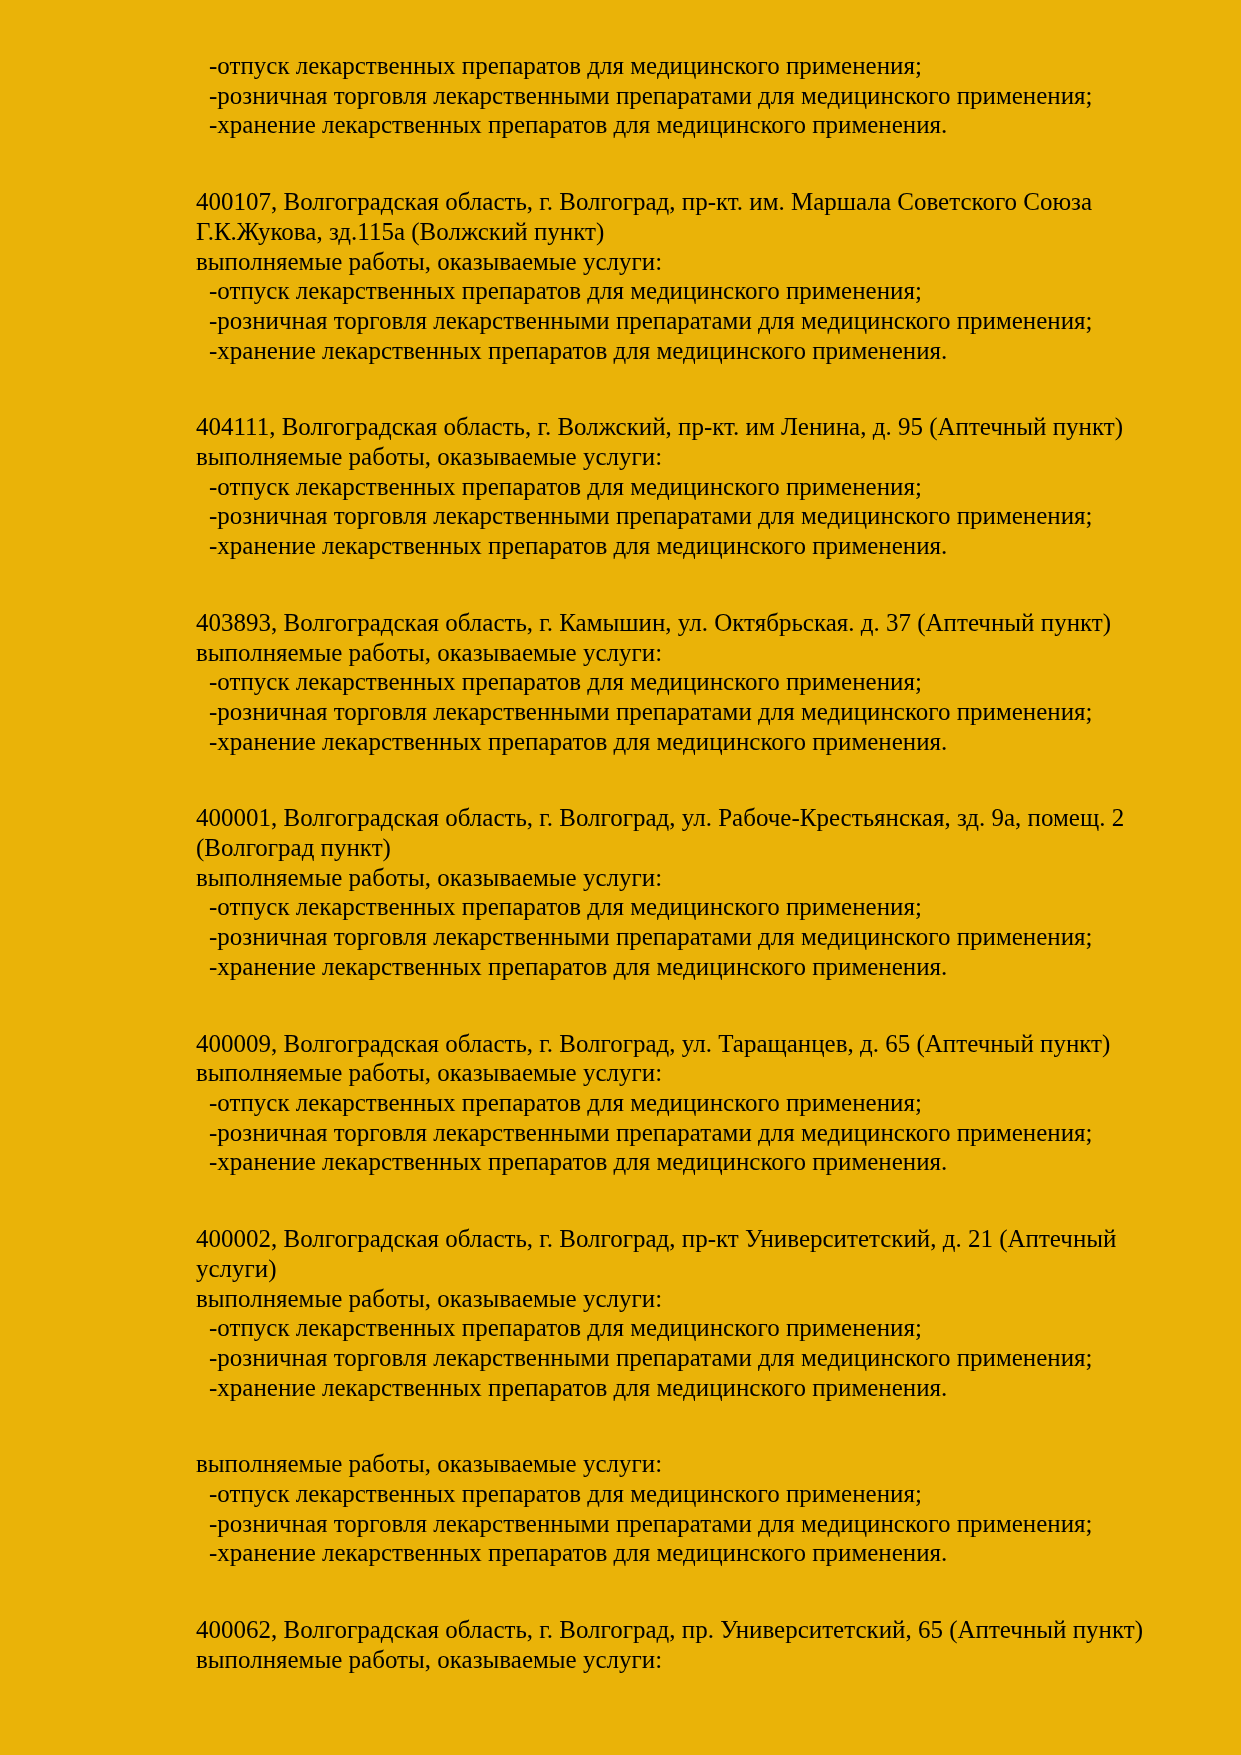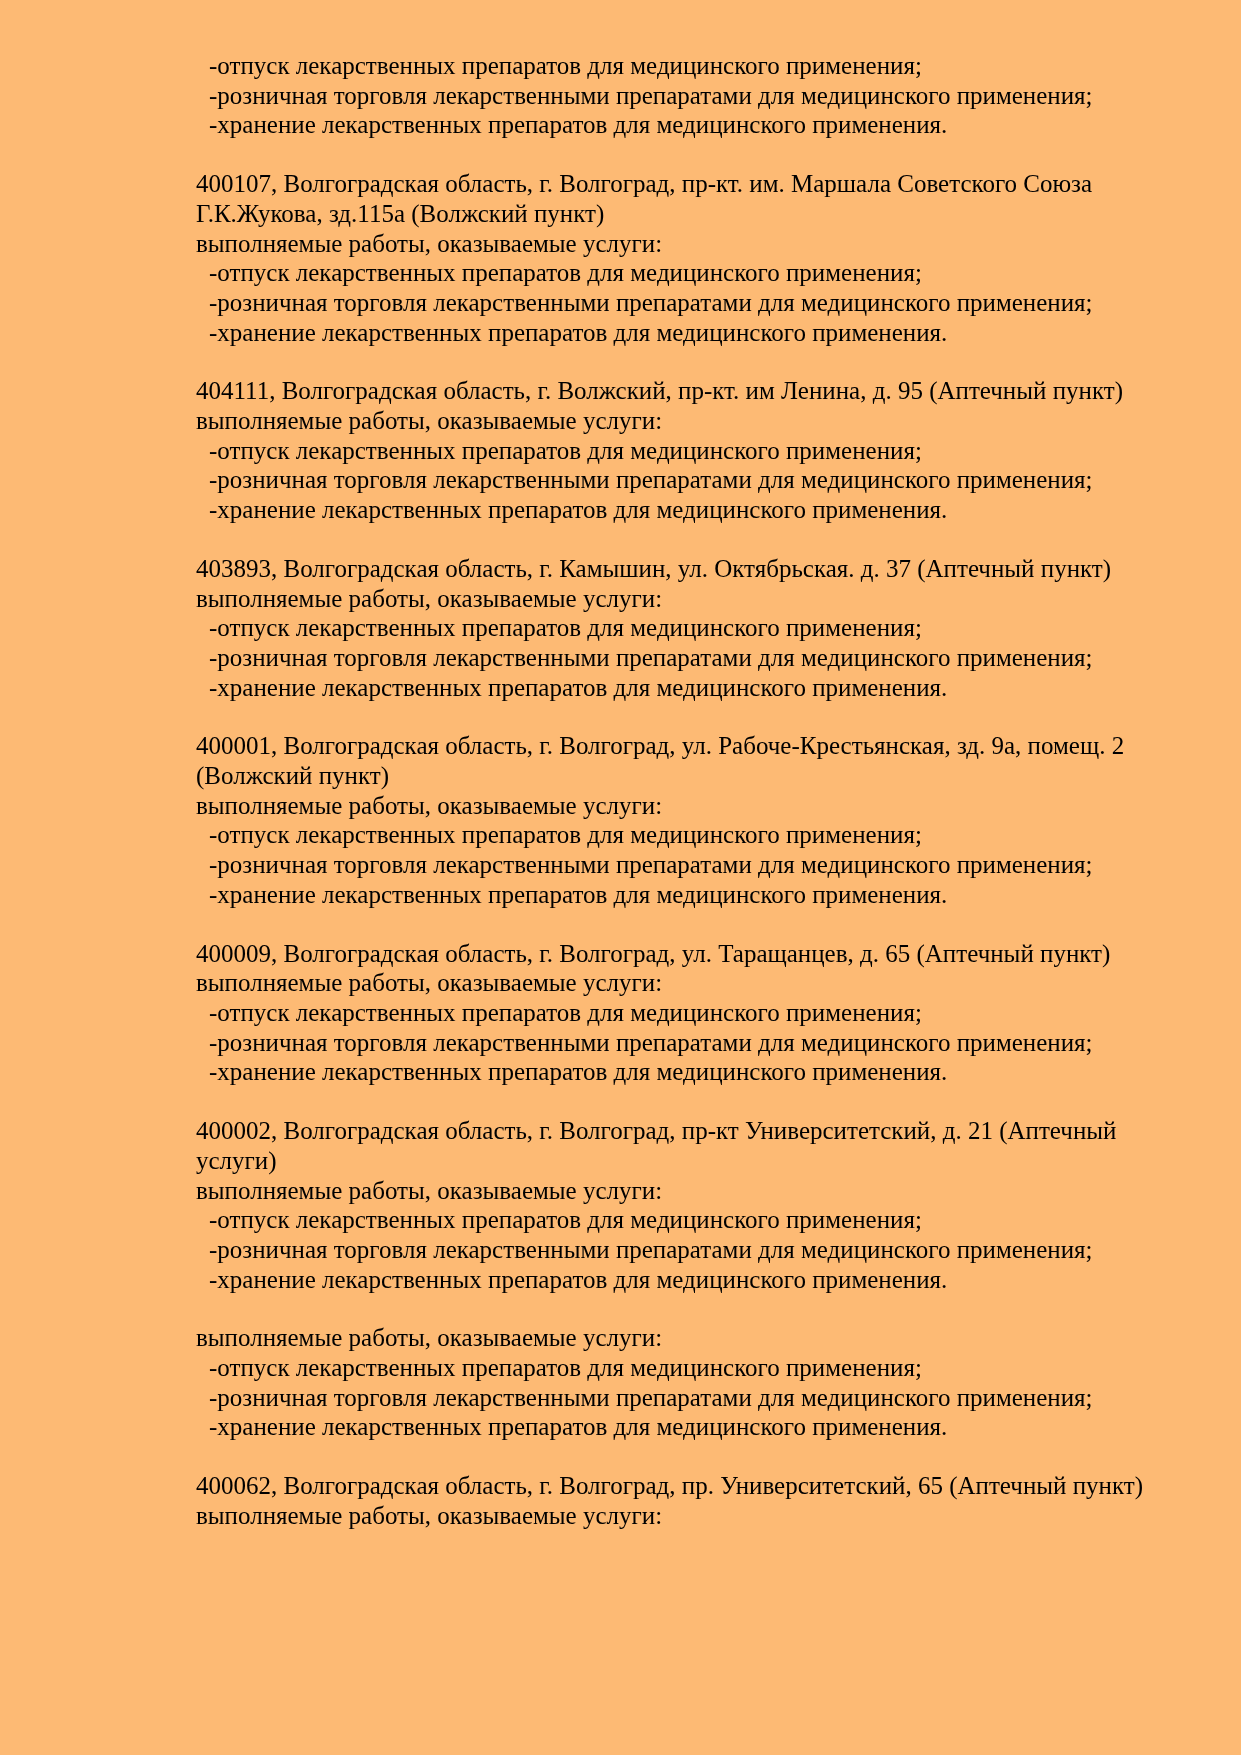--- a/index.html
+++ b/index.html
@@ -12,34 +12,34 @@
     height: 1755px;
     overflow: hidden;
     font-family: "Liberation Serif", "DejaVu Serif", serif;
     color: #000000;
   }
   .page {
     box-sizing: border-box;
     width: 1241px;
     height: 1755px;
     padding: 51px 36px 0 196px;
-    background: #fdba74;
+    background: #eab308;
   }
   .content {
     font-size: 25px;
     line-height: 29.7px;
   }
   .line {
     white-space: pre;
   }
   .service {
     padding-left: 13px;
   }
   .entry {
-    margin-top: 29px;
+    margin-top: 47px;
   }
 </style>
 </head>
 <body>
 
 <div class="page">
   <div class="content">
 
     <section class="intro">
       <div class="line service">-отпуск лекарственных препаратов для медицинского применения;</div>
@@ -81,21 +81,21 @@
     <div class="services">
             <div class="line service">-отпуск лекарственных препаратов для медицинского применения;</div>
             <div class="line service">-розничная торговля лекарственными препаратами для медицинского применения;</div>
             <div class="line service">-хранение лекарственных препаратов для медицинского применения.</div>
           </div>
   </section>
 
   <section class="entry">
     <div class="address">
             <div class="line">400001, Волгоградская область, г. Волгоград, ул. Рабоче-Крестьянская, зд. 9а, помещ. 2</div>
-            <div class="line">(Волжский пункт)</div>
+            <div class="line">(Волгоград пункт)</div>
           </div>
     <div class="line label">выполняемые работы, оказываемые услуги:</div>
     <div class="services">
             <div class="line service">-отпуск лекарственных препаратов для медицинского применения;</div>
             <div class="line service">-розничная торговля лекарственными препаратами для медицинского применения;</div>
             <div class="line service">-хранение лекарственных препаратов для медицинского применения.</div>
           </div>
   </section>
 
   <section class="entry">

